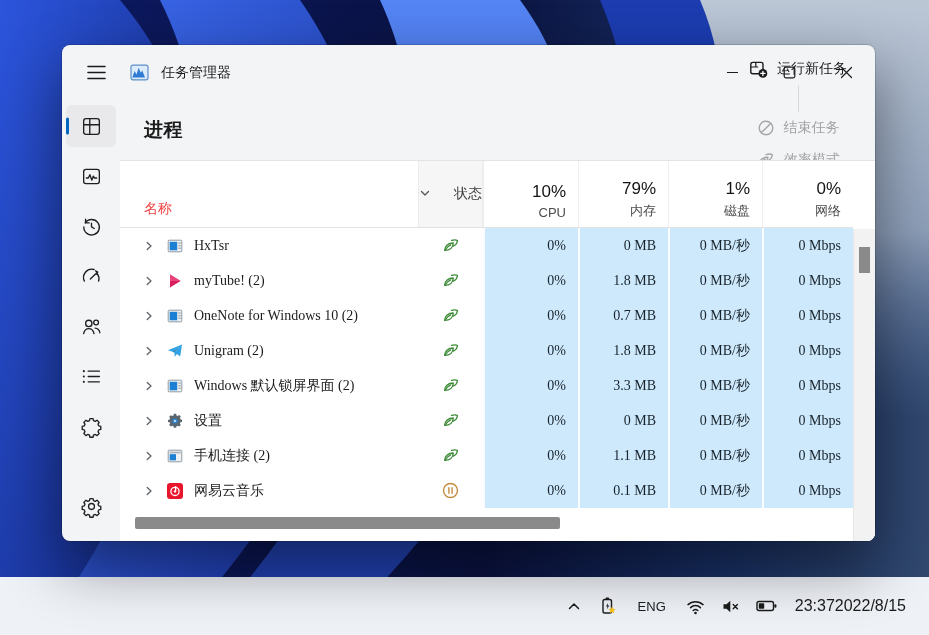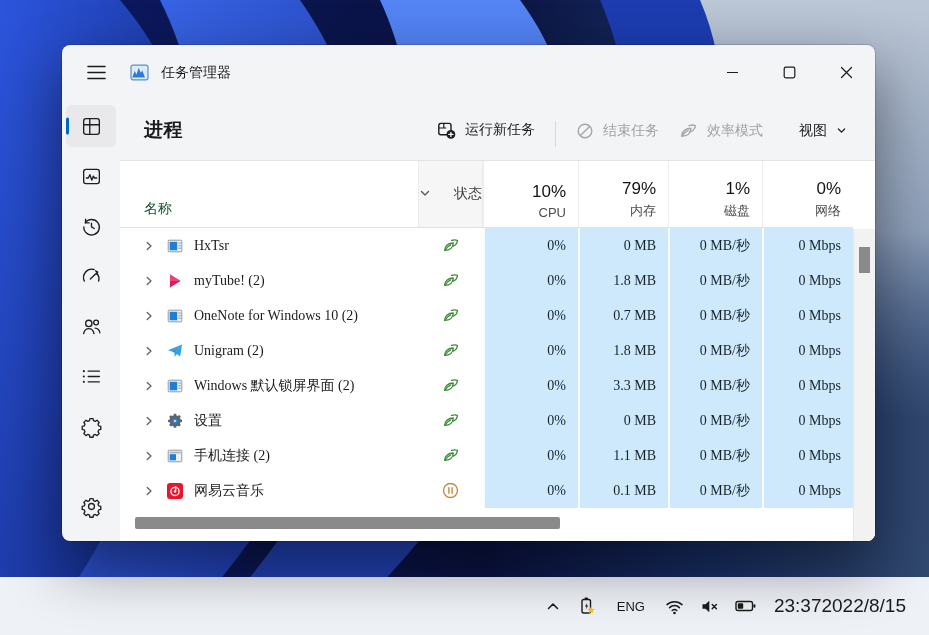--- a/index.html
+++ b/index.html
@@ -8,21 +8,21 @@
 
   
   .wallpaper { position:absolute; inset:0; }
 
   
   .taskbar { position:absolute; left:0; right:0; bottom:0; height:58px;
     background:#eef1f6; display:flex; align-items:center; }
   .tray { margin-left:auto; display:flex; align-items:center; height:100%; padding-right:16px; }
   .tray-item { display:flex; align-items:center; justify-content:center; height:40px; padding:0 7px; border-radius:4px; }
   .tray-lang { font-size:13px; padding:0 12px; }
-  .tray-clock { text-align:left; font-size:19px; line-height:1.35; padding-left:10px; }
+  .tray-clock { text-align:left; font-size:16px; line-height:1.35; padding-left:10px; }
 
   
   .window { position:absolute; left:62px; top:45px; width:813px; height:496px;
     background:#f3f4f6; border-radius:8px; overflow:hidden;
     box-shadow:0 24px 60px rgba(0,0,0,.45), 0 0 0 1px rgba(0,0,0,.15); }
 
   .titlebar { height:55px; display:flex; align-items:center; }
   .hamburger { width:40px; height:36px; margin-left:14px; display:flex; align-items:center; justify-content:center; border-radius:4px; }
   .app-badge { margin-left:14px; display:flex; align-items:center; }
   .window-title { margin-left:12px; font-size:14px; }
@@ -38,34 +38,34 @@
   .side-item.selected { background:#e9e9ec; }
   .side-item.selected::before { content:""; position:absolute; left:0; top:50%; transform:translateY(-50%);
     width:3px; height:17px; border-radius:3px; background:var(--accent,#0067c0); }
   .side-spacer { flex:1; }
   .side-item.settings { margin-bottom:14px; }
 
   
   .main { flex:1; display:flex; flex-direction:column; min-width:0; }
   .toolbar { height:60px; display:flex; align-items:center; padding:0 18px 0 24px; }
   .page-title { font-size:19px; font-weight:600; letter-spacing:.5px; }
-  .toolbar-actions { margin-left:auto; display:flex; align-items:flex-end; }
+  .toolbar-actions { margin-left:auto; display:flex; align-items:center;flex-direction:column; }
   .tool-btn { display:flex; align-items:center; gap:9px; font-size:14px; padding:7px 10px; border-radius:5px; background:none; border:none; font-family:inherit; color:#1b1b1b; }
   .tool-btn.disabled { color:#a2a2a2; }
   .tool-divider { width:1px; height:26px; background:#d8d8da; margin:0 10px; }
   .view-btn { margin-left:16px; }
 
   
   .table-panel { flex:1; background:#fff; border-top:1px solid #e3e3e5; display:flex; min-height:0; }
   .columns { flex:1; min-width:0; display:flex; flex-direction:column; }
   .grid { display:grid; grid-template-columns:minmax(0,1fr) 65px 95px 90px 94px 91px; }
 
   .thead { height:68px; border-bottom:1px solid #e2e2e2; }
   .th { display:flex; }
-  .th-name { align-items:flex-end; padding:0 0 9px 24px; font-size:14px; color:#14532d; }
+  .th-name { align-items:flex-end; padding:0 0 9px 24px; font-size:14px; color:#ef4444; }
   .th-status { flex-direction:row; align-items:center; justify-content:space-between;
     background:#f6f6f7; border-left:1px solid #ececec; border-right:1px solid #ececec; padding:8px 0 9px; font-size:14px; color:#3d3d3d; }
   .th-num { flex-direction:column; align-items:flex-end; justify-content:flex-end; padding:0 12px 7px 0; border-left:1px solid #efefef; }
   .th-num .total { font-size:17px; color:#141414; }
   .th-num .label { font-size:13px; color:#4e4e4e; margin-top:3px; }
 
   .rows { flex:1; }
   .row { height:35px;font-family:Liberation Serif, serif; }
   .cell { display:flex; align-items:center; font-size:14px; }
   .cell-name { padding-left:22px; gap:11px; min-width:0; }

